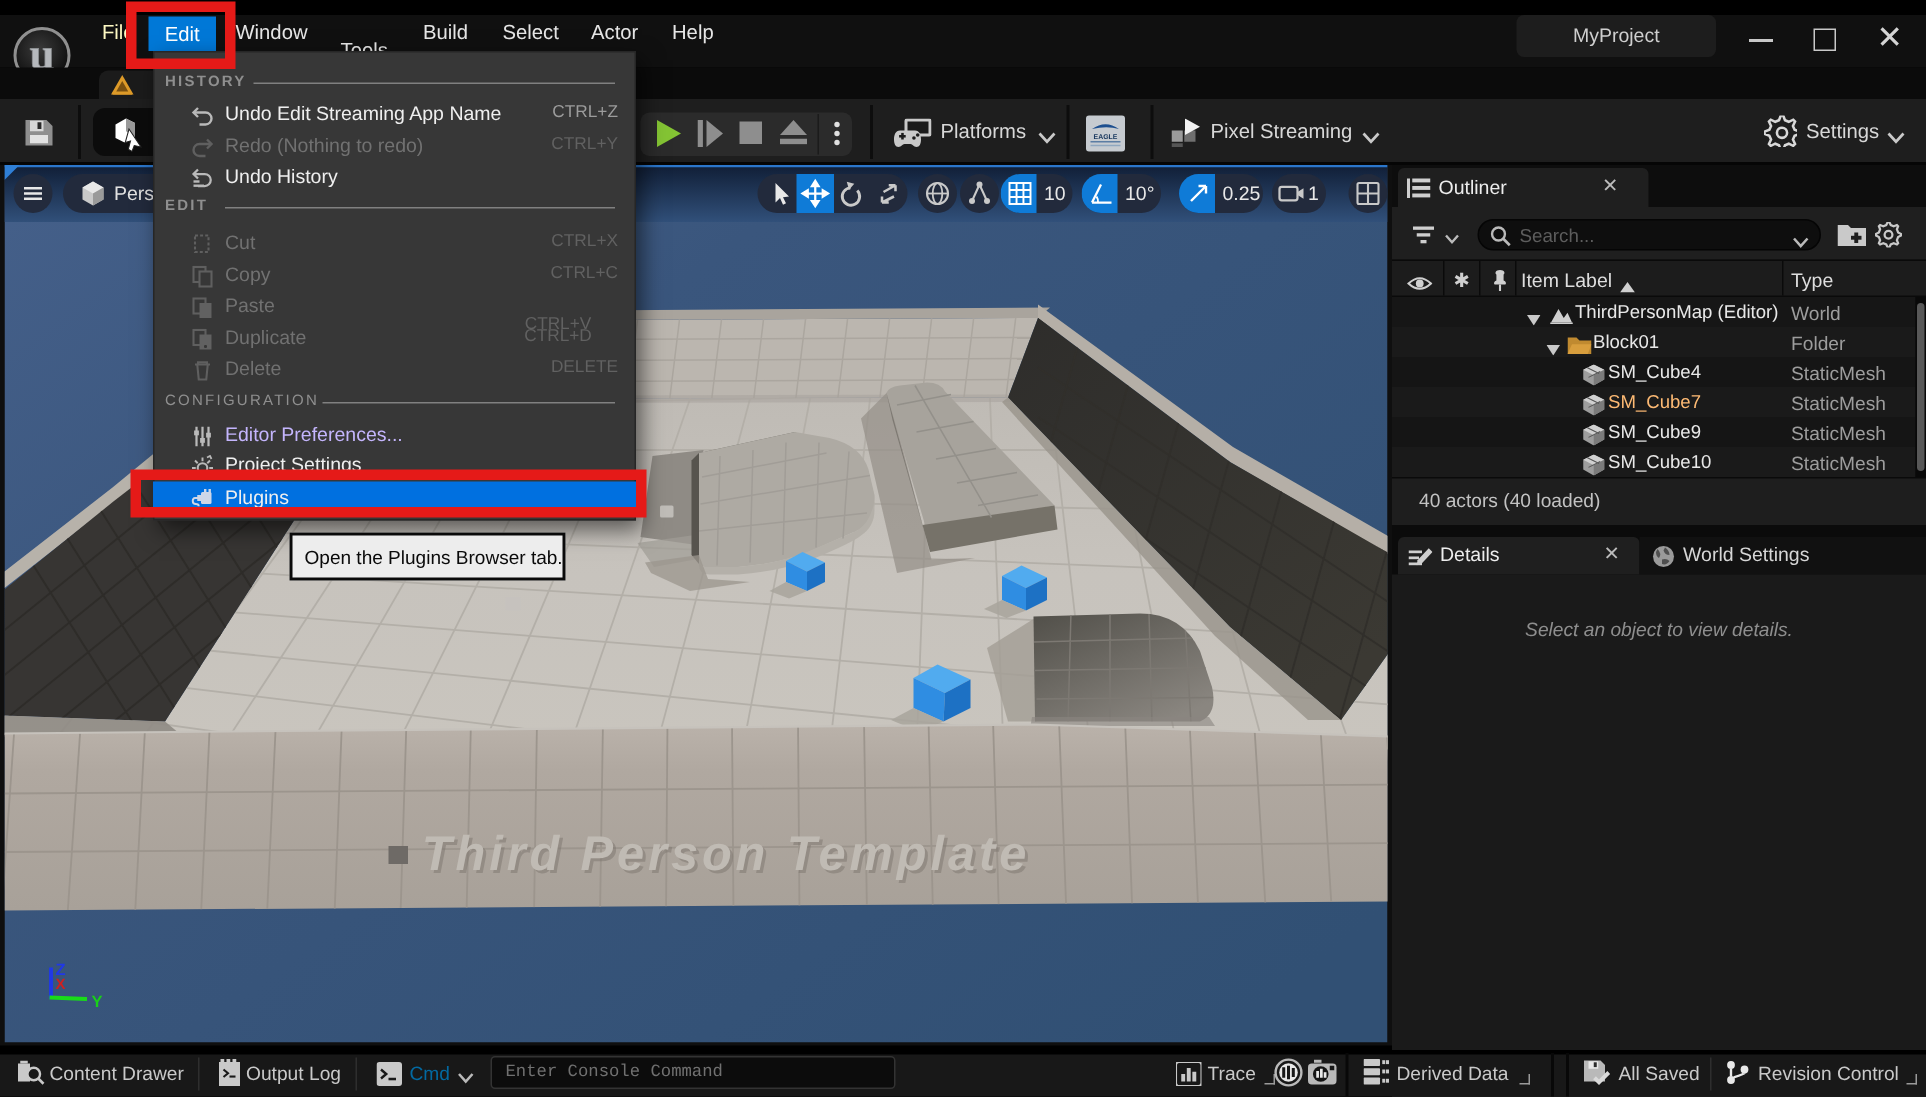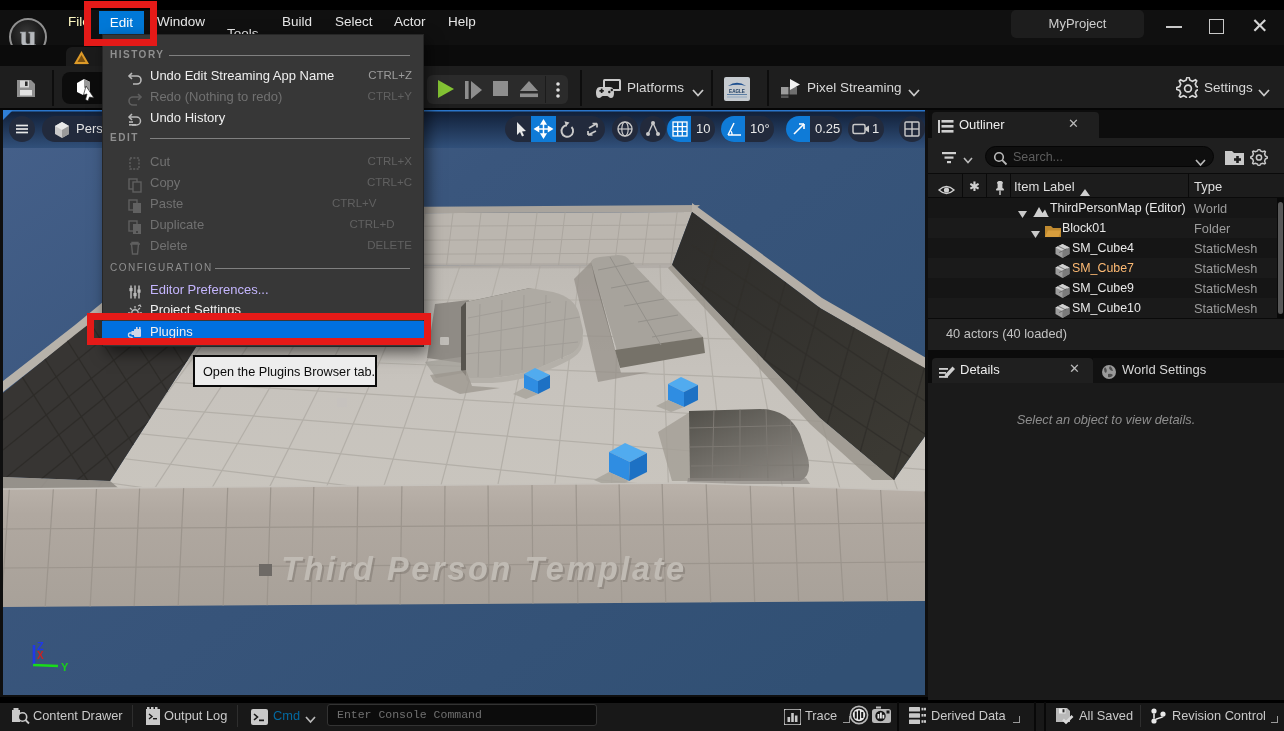--- a/index.html
+++ b/index.html
@@ -700,21 +700,21 @@
         <rect x="2" y="2" width="8" height="10" fill="none" stroke="#5f5f5f" stroke-width="1.4"></rect>
         <rect x="6" y="5" width="8" height="10" fill="#373737" stroke="#5f5f5f" stroke-width="1.4"></rect>
       </svg></div>
     <div class="abs" style="left:48px;top:130px;font-size:13px;color:#717171">Copy</div>
     <div class="abs" style="left:230px;top:131px;width:80px;text-align:right;font-size:11.5px;color:#616161">CTRL+C</div>
     <div class="abs" style="left:25px;top:151px;width:16px;height:16px"><svg class="ic" width="16" height="16" viewBox="0 0 16 16" style="">
         <rect x="2" y="2" width="8" height="10" fill="none" stroke="#5f5f5f" stroke-width="1.4"></rect>
         <rect x="6" y="5" width="8" height="10" fill="#616161"></rect>
       </svg></div>
     <div class="abs" style="left:48px;top:151px;font-size:13px;color:#717171">Paste</div>
-    <div class="abs" style="left:230px;top:152px;width:80px;text-align:left;font-size:11.5px;color:#616161">CTRL+V</div>
+    <div class="abs" style="left:230px;top:165px;width:80px;text-align:center;font-size:11.5px;color:#616161">CTRL+V</div>
     <div class="abs" style="left:25px;top:172px;width:16px;height:16px"><svg class="ic" width="16" height="16" viewBox="0 0 16 16" style="">
         <rect x="2" y="2" width="8" height="10" fill="none" stroke="#5f5f5f" stroke-width="1.4"></rect>
         <rect x="6" y="5" width="8" height="10" fill="#616161"></rect>
         <path d="M10 12 V14 M9 13 H11" stroke="#373737" stroke-width="1.2"></path>
       </svg></div>
     <div class="abs" style="left:48px;top:172px;font-size:13px;color:#717171">Duplicate</div>
     <div class="abs" style="left:230px;top:173px;width:80px;text-align:center;font-size:11.5px;color:#616161">CTRL+D</div>
     <div class="abs" style="left:25px;top:193px;width:16px;height:16px"><svg class="ic" width="16" height="16" viewBox="0 0 16 16" style="">
         <path d="M3 4 H13 M5 4 V2.5 H11 V4 M4.5 4 L5.5 14 H10.5 L11.5 4" fill="none" stroke="#5f5f5f" stroke-width="1.4"></path>
       </svg></div>

